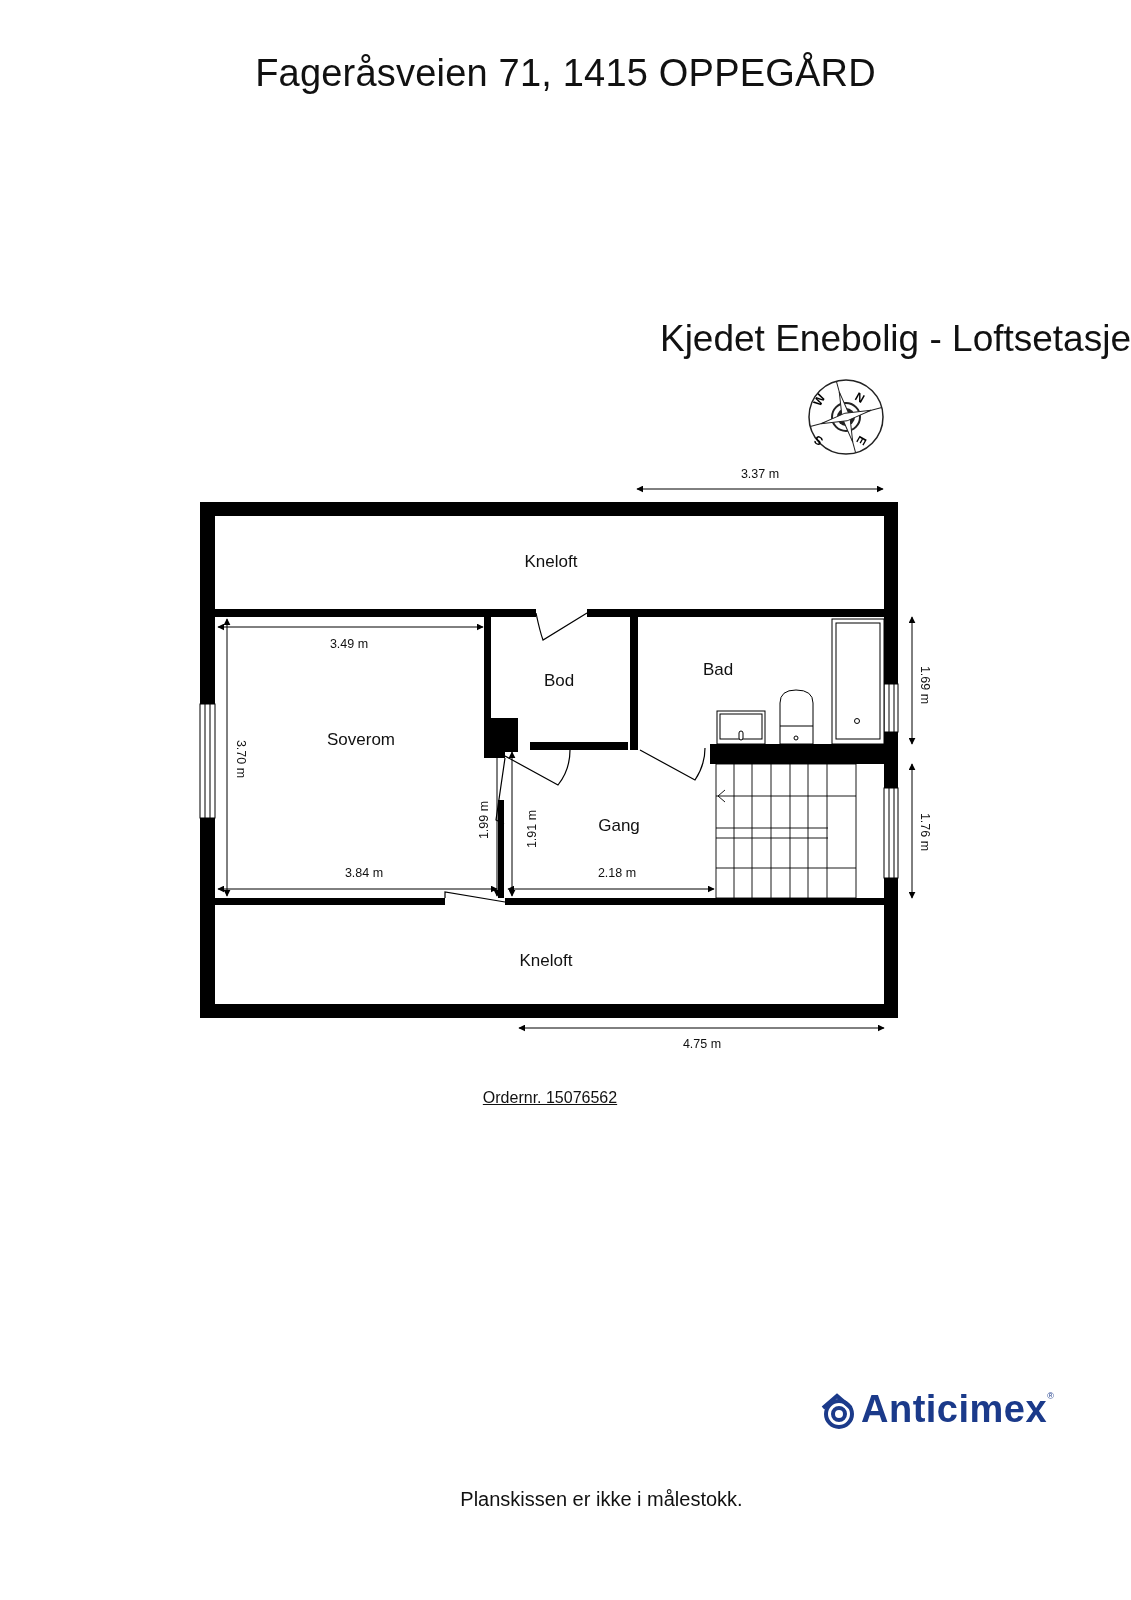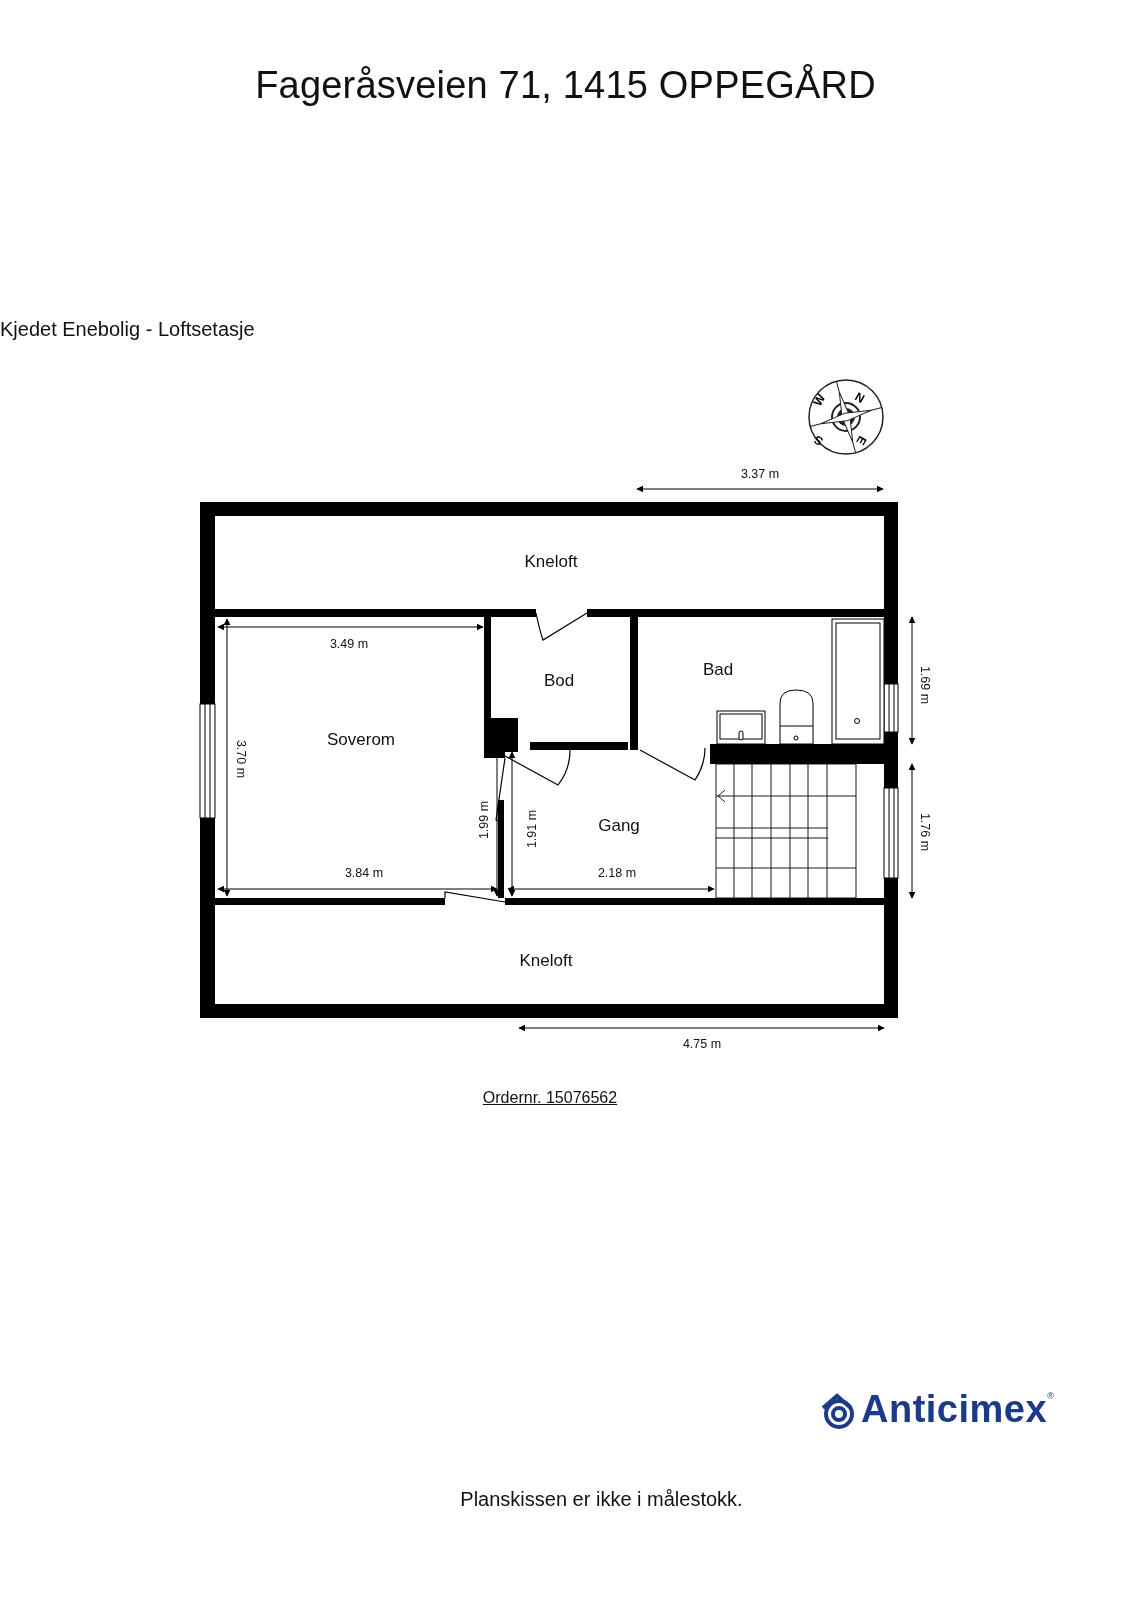--- a/index.html
+++ b/index.html
@@ -1,18 +1,18 @@
 <!DOCTYPE html>
 <html><head>
 <meta charset="utf-8">
 <style>
   html, body { margin:0; padding:0; background:#fff; }
   body { width:1131px; height:1600px; position:relative; overflow:hidden; font-family:"Liberation Sans", sans-serif; color:#111; }
-  .title { position:absolute; left:0; width:1131px; text-align:center; top:64px; font-size:38px; letter-spacing:0.2px; }
-  .subtitle { position:absolute; left:0; width:1131px; text-align:left; top:318px; font-size:20px; }
+  .title { position:absolute; left:0; width:1131px; text-align:center; top:52px; font-size:38px; letter-spacing:0.2px; }
+  .subtitle { position:absolute; left:0; width:1131px; text-align:right; top:318px; font-size:37px; }
   .plan { position:absolute; left:0; top:0; width:1131px; height:1600px; }
   .order { position:absolute; left:440px; width:220px; text-align:center; top:1089px; font-size:16px;text-decoration:underline; }
   .logo { position:absolute; left:815px; top:1388px; display:flex; align-items:center; }
   .logo-text { font-size:38px; font-weight:bold; color:#1b3a8a; letter-spacing:0.5px; }
   .reg { font-size:9px; color:#1b3a8a; position:relative; top:-14px; }
   .footer { position:absolute; left:0; width:1131px; text-align:center; top:1490px; font-size:20px; line-height:18px;padding-left:36px; }
   svg text { font-family:"Liberation Sans", sans-serif; }
 </style>
 </head>
 <body>

